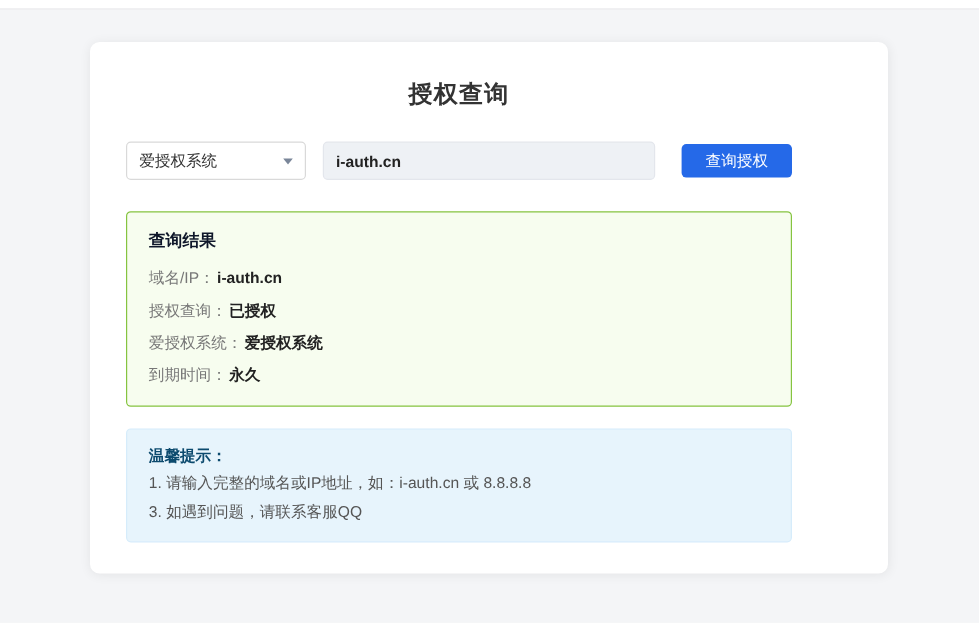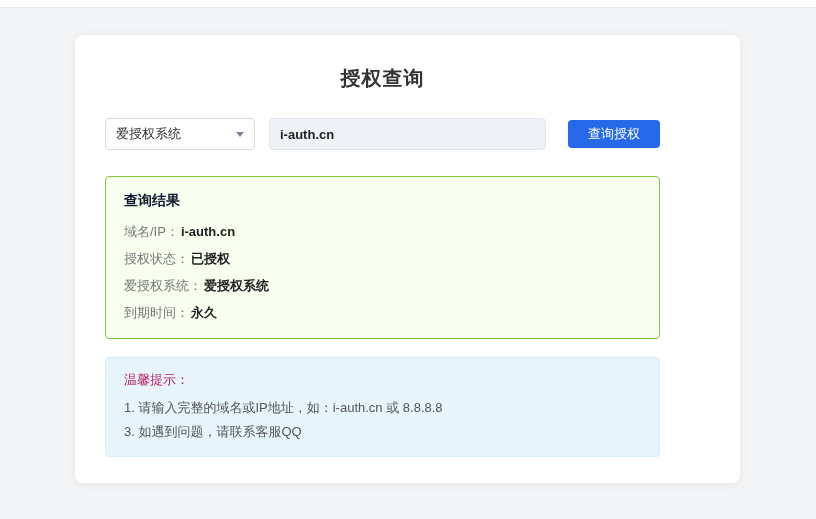--- a/index.html
+++ b/index.html
@@ -106,23 +106,23 @@
   }
   .tips-box {
     margin-top: 18px;
     background: #e7f4fc;
     border: 1px solid #d6ecfb;
     border-radius: 4px;
     padding: 13px 18px 12px 18px;
   }
   .tips-title {
     font-size: 13px;
-    font-weight: 400;
-    color: #be185d;
-    margin-bottom: 7px;
+    font-weight: 700;
+    color: #0c4a6e;
+    margin-bottom: 2px;
   }
   .tip-line {
     font-size: 13px;
     color: #555555;
     line-height: 24px;
   }
 </style>
 </head>
 <body>
 
@@ -141,21 +141,21 @@
       <input class="domain-input" type="text" value="i-auth.cn" style="">
       <button class="query-btn">查询授权</button>
     </div>
 
     <div class="result-box">
       <div class="result-title">查询结果</div>
       <div class="result-row">
         <span>域名/IP：</span><span class="value">i-auth.cn</span>
       </div>
       <div class="result-row">
-        <span>授权状态：</span><span class="value">已授权</span>
+        <span>授权查询：</span><span class="value">已授权</span>
       </div>
       <div class="result-row">
         <span>爱授权系统：</span><span class="value">爱授权系统</span>
       </div>
       <div class="result-row">
         <span>到期时间：</span><span class="value">永久</span>
       </div>
     </div>
 
     <div class="tips-box">

